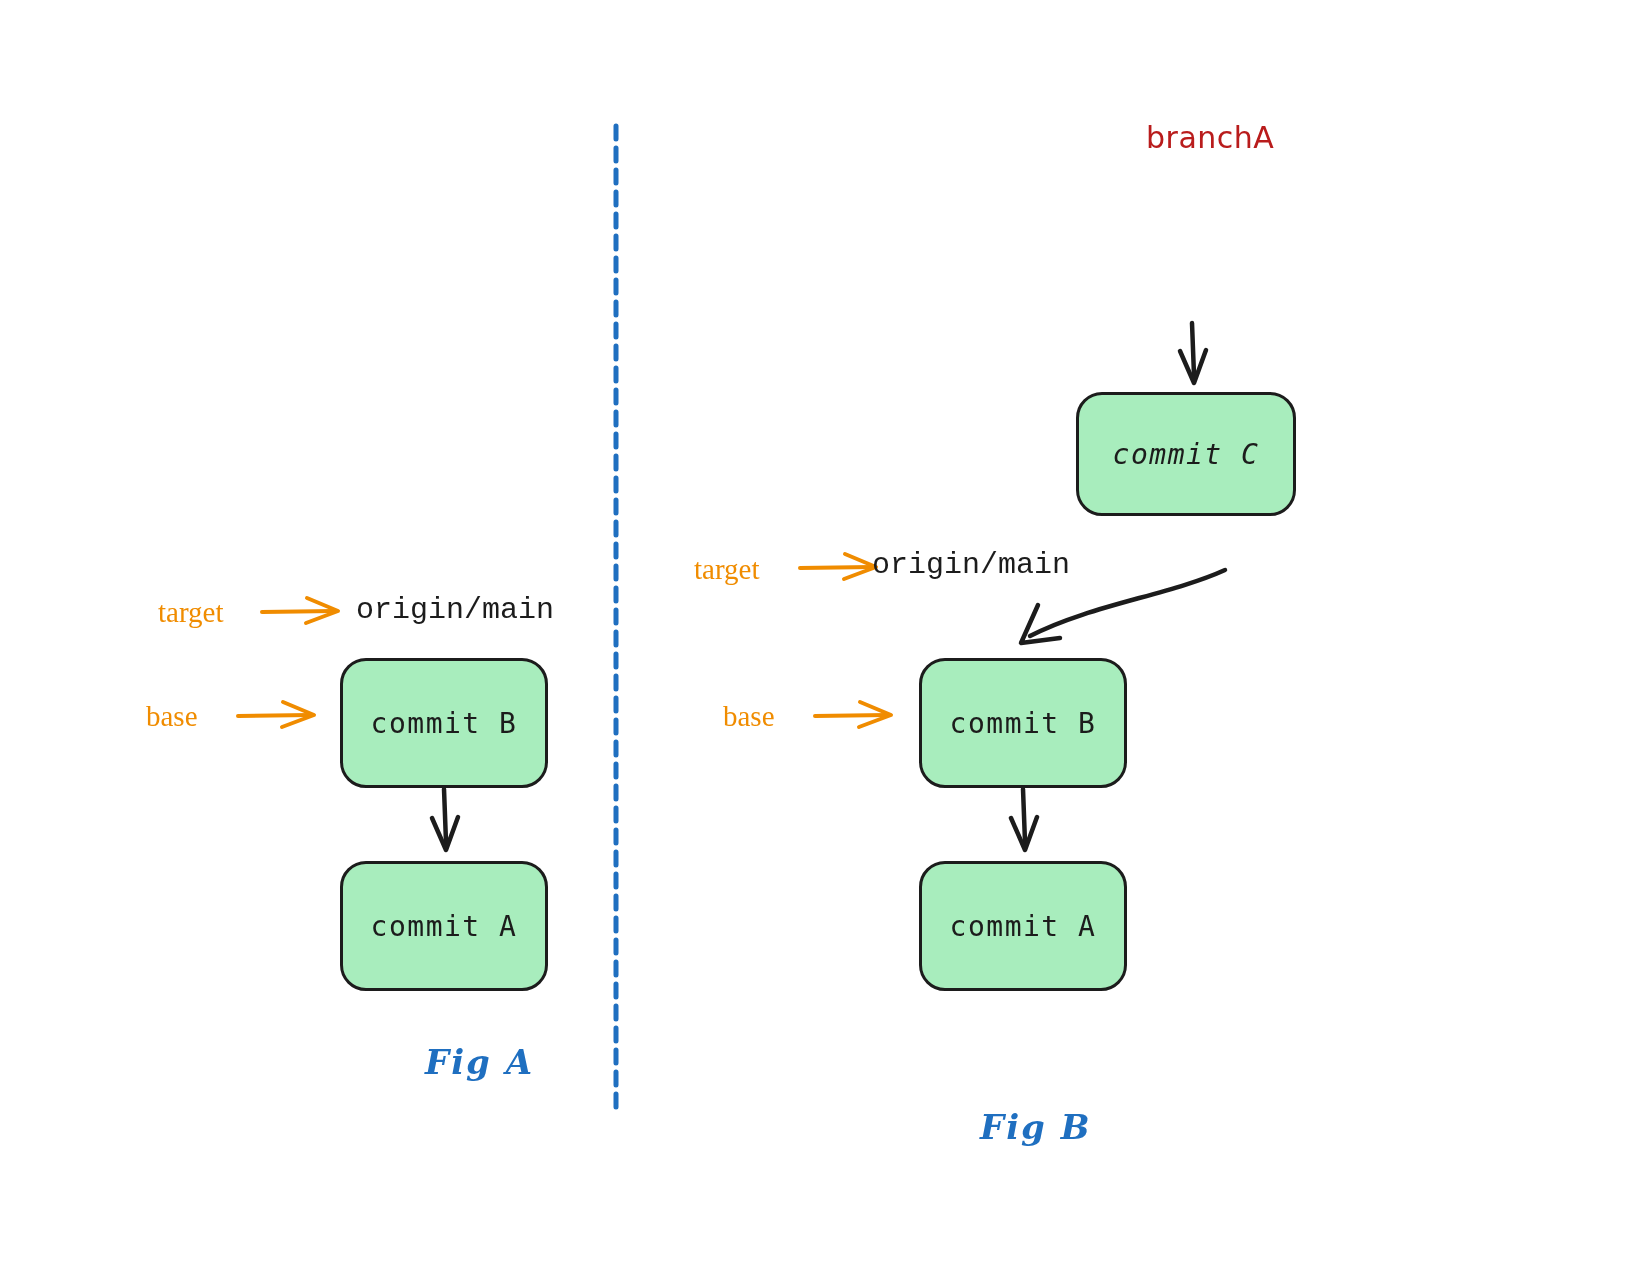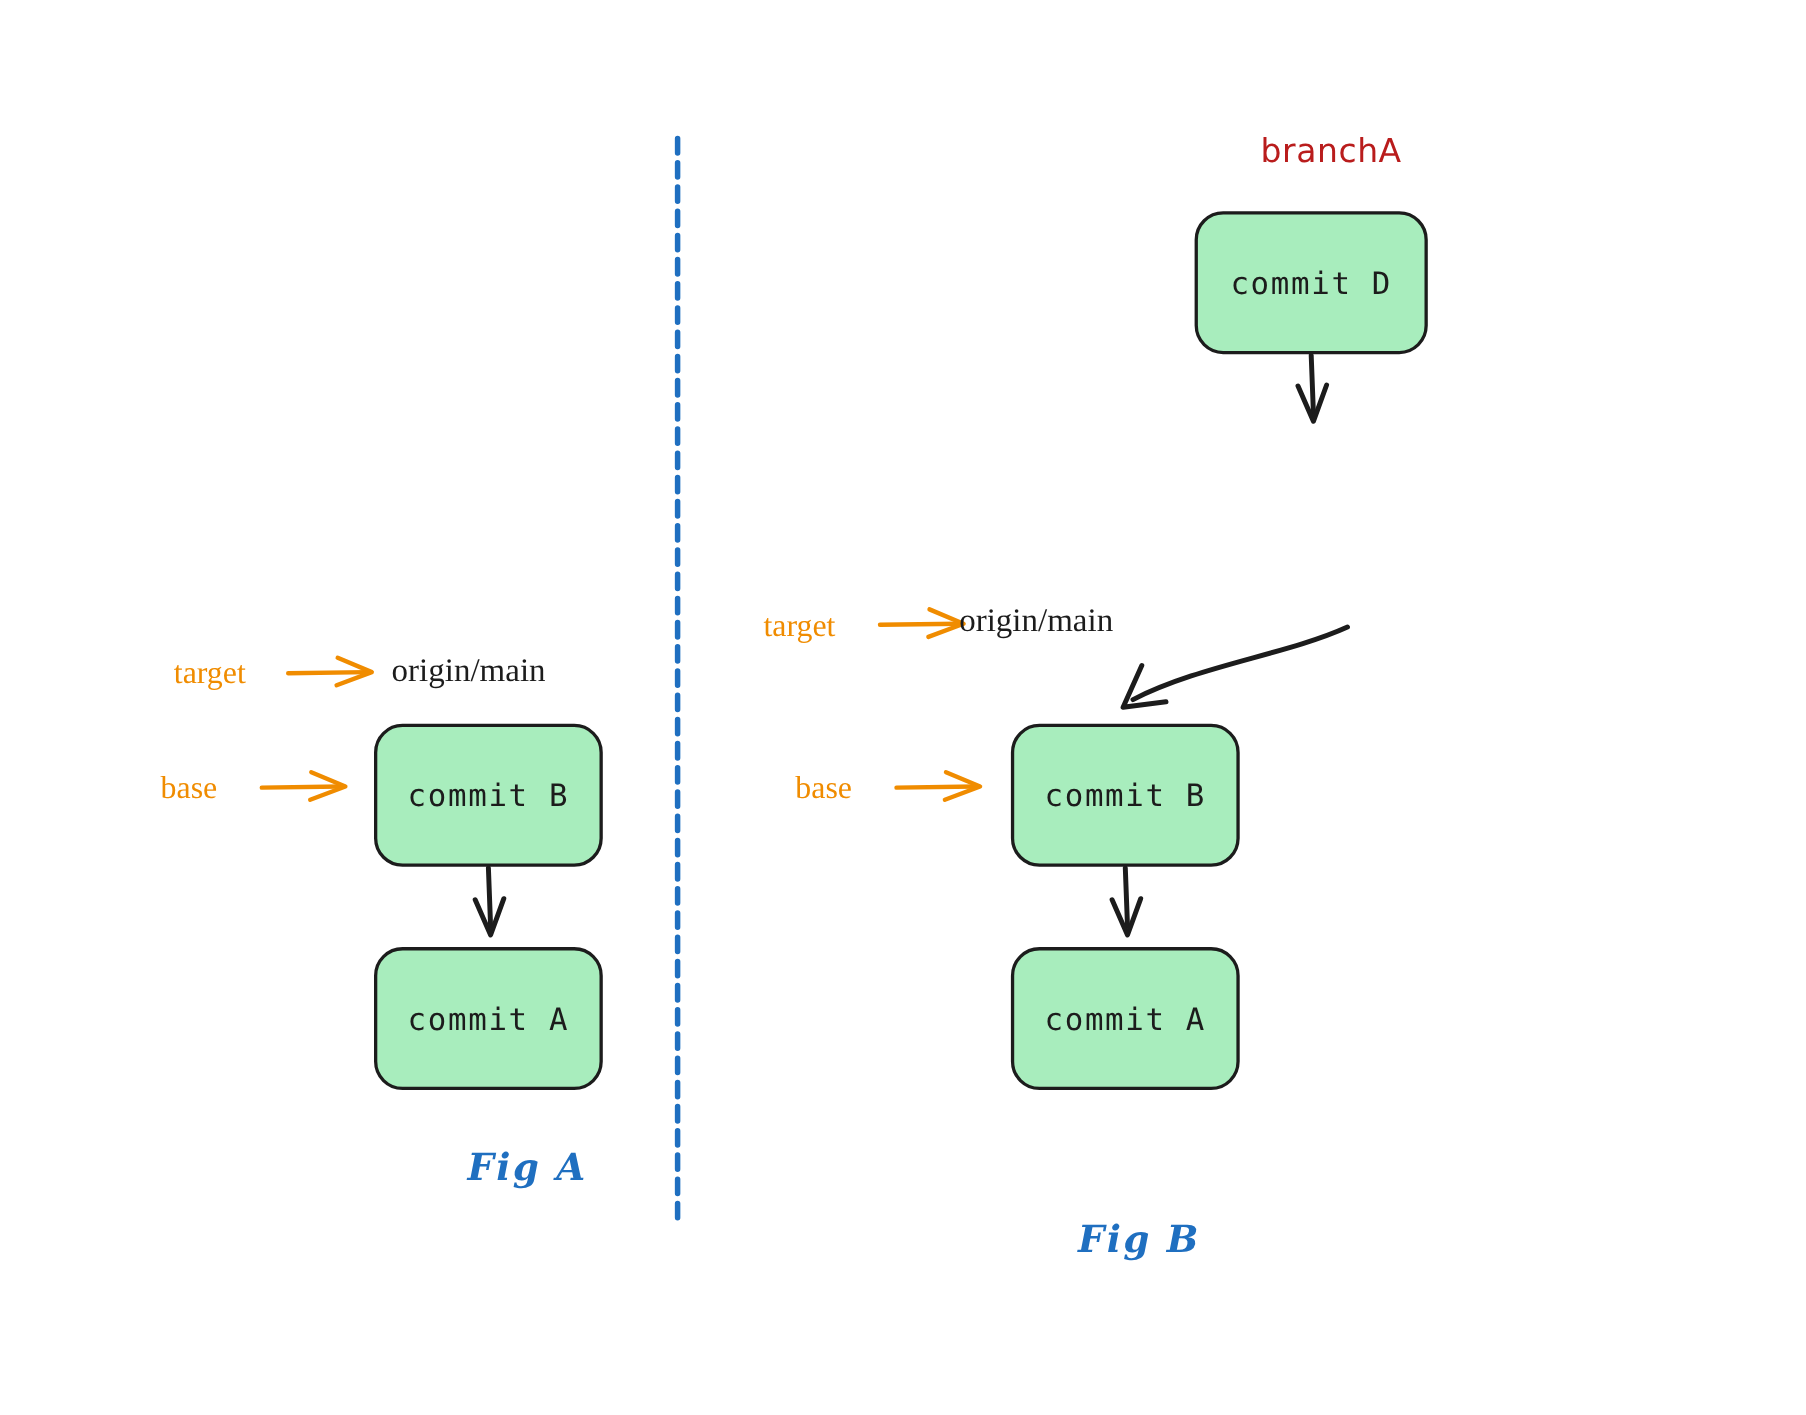--- a/index.html
+++ b/index.html
@@ -50,21 +50,21 @@
     position: absolute;
     white-space: nowrap;
   }
   .branch-label {
     font-family: "DejaVu Sans", sans-serif;
     font-size: 30px;
     color: #b91c1c;
     letter-spacing: 0.5px;
   }
   .ref-label {
-    font-family: Liberation Serif, serif;
+    font-family: Liberation Mono, monospace;
     font-size: 30px;
     color: #1c1c1c;
     letter-spacing: 0px;
   }
   .annot-label {
     font-family: Liberation Serif, serif;
     font-size: 29px;
     color: #f08c00;
     letter-spacing: 0px;
   }
@@ -136,24 +136,24 @@
   </div>
 
   <div class="commit-box" style="left:340px; top:861px; width:208px; height:130px;">
     <span class="commit-label">commit A</span>
   </div>
 
   <div class="text-node fig-label" style="left:398px; top:1042px;margin-left:27px;">Fig A</div>
 
   <div class="text-node branch-label" style="left:1146px; top:120px;">branchA</div>
 
-  <div class="commit-box" style="left:1086px; top:192px; width:212px; height:130px;">
-    <span class="commit-label">commit D</span>
+
+  <div class="commit-box" style="left:1076px; top:392px; width:220px; height:124px;">
+    <span class="commit-label italicish">commit C</span>
   </div>
-
 
   <div class="text-node annot-label" style="left:694px; top:553px;">target</div>
 
   <div class="text-node ref-label" style="left:872px; top:548px;">origin/main</div>
 
   <div class="text-node annot-label" style="left:723px; top:700px;">base</div>
 
   <div class="commit-box" style="left:919px; top:658px; width:208px; height:130px;">
     <span class="commit-label">commit B</span>
   </div>

